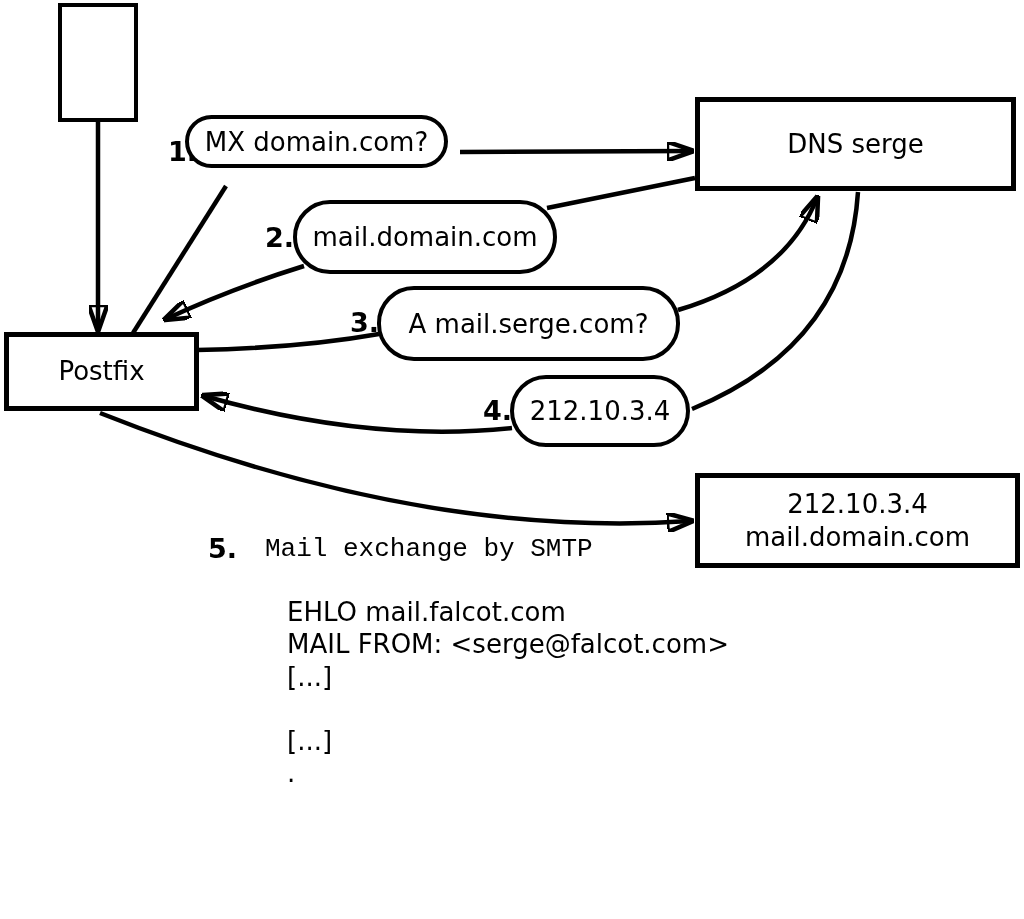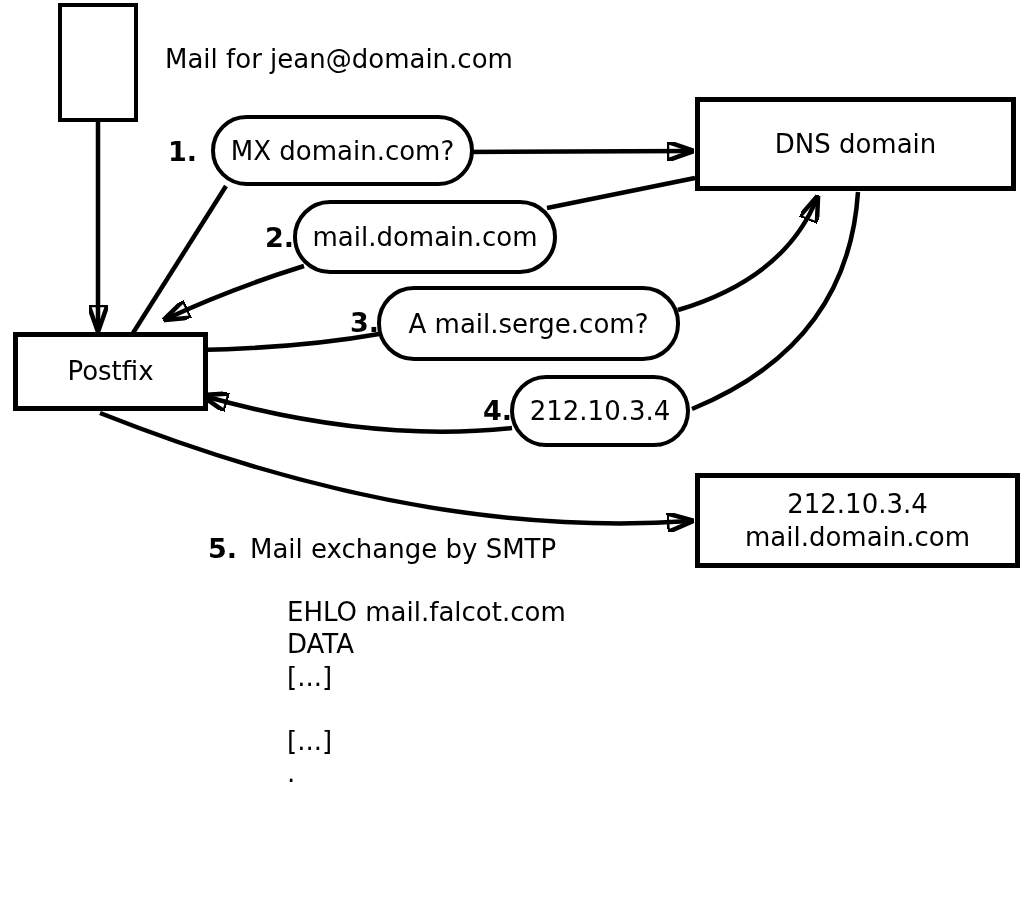--- a/index.html
+++ b/index.html
@@ -63,34 +63,34 @@
     font-size: 27px;
     font-weight: bold;
     line-height: 28px;
   }
   .free-text {
     position: absolute;
     font-size: 26px;
     line-height: 28px;
     white-space: nowrap;
   }
-  #pill-1 { left: 211px; top: 115px; width: 263px; height: 71px; }
+  #pill-1 { left: 185px; top: 115px; width: 263px; height: 53px; }
   #pill-2 { left: 293px; top: 200px; width: 264px; height: 74px; }
   #pill-3 { left: 377px; top: 286px; width: 303px; height: 75px; }
   #pill-4 { left: 510px; top: 375px; width: 180px; height: 72px; }
   #num-1 { left: 168px; top: 138px; }
   #num-2 { left: 265px; top: 224px; }
   #num-3 { left: 350px; top: 309px; }
   #num-4 { left: 483px; top: 397px; }
   #num-5 { left: 208px; top: 535px; }
-  #postfix-box { left: 13px;   top: 332px; width: 195px; height: 79px; }
+  #postfix-box { left: 4px;   top: 332px; width: 195px; height: 79px; }
   #dns-box     { left: 695px; top: 97px;  width: 321px; height: 94px; }
   #server-box  { left: 695px; top: 473px; width: 325px; height: 95px; }
   #diagram-title { left: 165px; top: 45px; }
-  #step5-label   { left: 250px; top: 535px; }
+  #step5-label   { left: 265px; top: 535px; font-family: Liberation Mono, monospace; }
   #smtp-block {
     position: absolute;
     left: 251px; top: 596px;
     font-size: 26px;
   }
   .smtp-line {
     line-height: 32.25px;
     min-height: 32.25px;
     white-space: pre;
     margin-left: 36px;
@@ -114,28 +114,27 @@
     <path d="M 304 266 Q 230 289 166 319" marker-end="url(#ah)"></path>
     <path d="M 197 350 Q 300 348 379 334"></path>
     <path d="M 678 310 Q 785 278 817 198" marker-end="url(#ah)"></path>
     <path d="M 858 192 Q 848 345 692 409"></path>
     <path d="M 512 428 Q 370 443 204 396" marker-end="url(#ah)"></path>
     <path d="M 100 413 Q 420 540 691 521" marker-end="url(#ah)"></path>
   </svg>
 
   <div class="mail-rect"></div>
 
-  <div id="diagram-title" class="free-text">Mail for jean@domain.com</div>
 
   <div id="postfix-box" class="node">
     <span>Postfix</span>
   </div>
 
   <div id="dns-box" class="node">
-    <span>DNS domain</span>
+    <span>DNS serge</span>
   </div>
 
   <div id="server-box" class="node">
     <span>212.10.3.4</span>
     <span>mail.domain.com</span>
   </div>
 
   <div id="num-1" class="num">1.</div>
   <div id="pill-1" class="pill">
     <span>MX domain.com?</span>
@@ -154,20 +153,20 @@
   <div id="num-4" class="num">4.</div>
   <div id="pill-4" class="pill">
     <span>212.10.3.4</span>
   </div>
 
   <div id="num-5" class="num">5.</div>
   <div id="step5-label" class="free-text">Mail exchange by SMTP</div>
 
   <div id="smtp-block">
     <div class="smtp-line">EHLO mail.falcot.com</div>
-    <div class="smtp-line">DATA</div>
+    <div class="smtp-line">MAIL FROM: &lt;serge@falcot.com&gt;</div>
     <div class="smtp-line">[...]</div>
     <div class="smtp-line"></div>
     <div class="smtp-line">[...]</div>
     <div class="smtp-line">.</div>
   </div>
 
 </div>
 
 </body></html>

